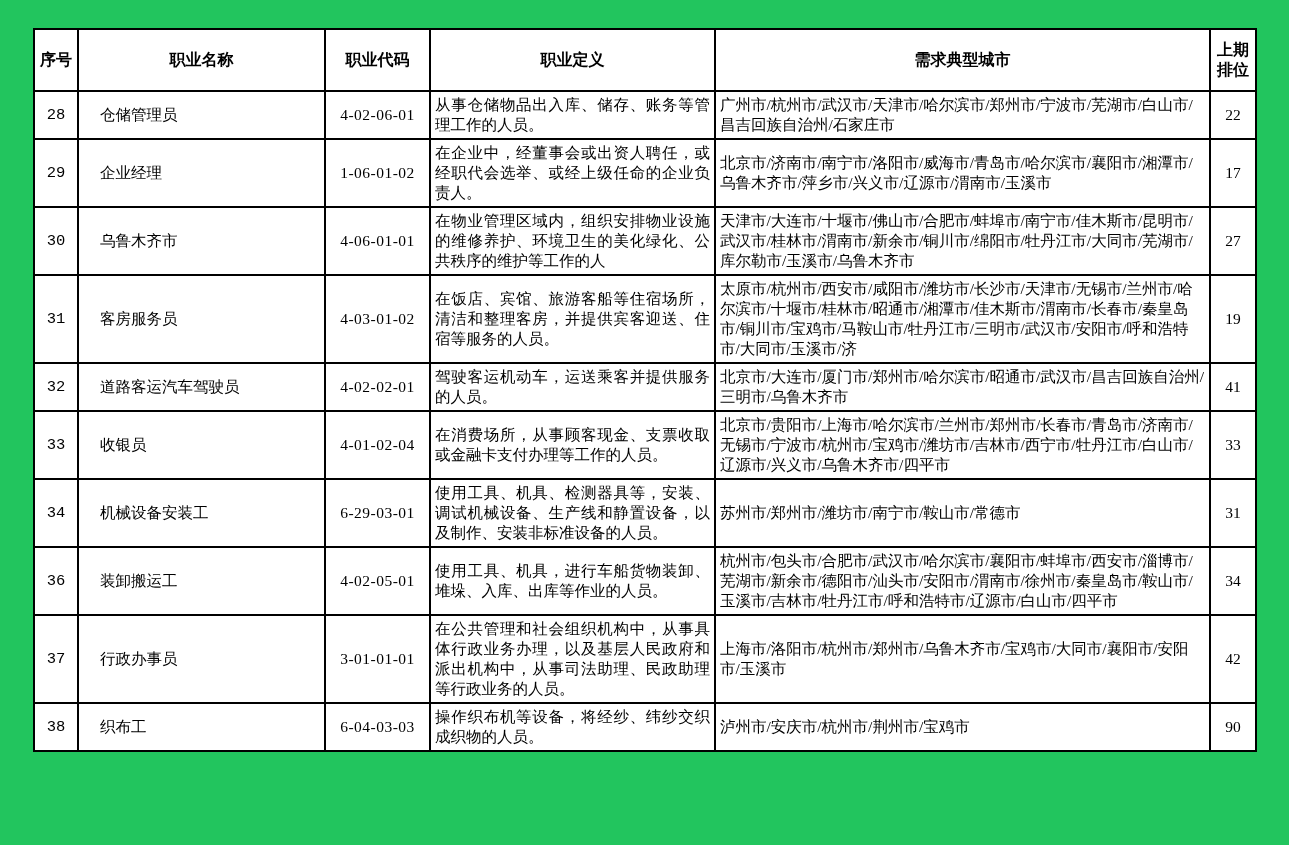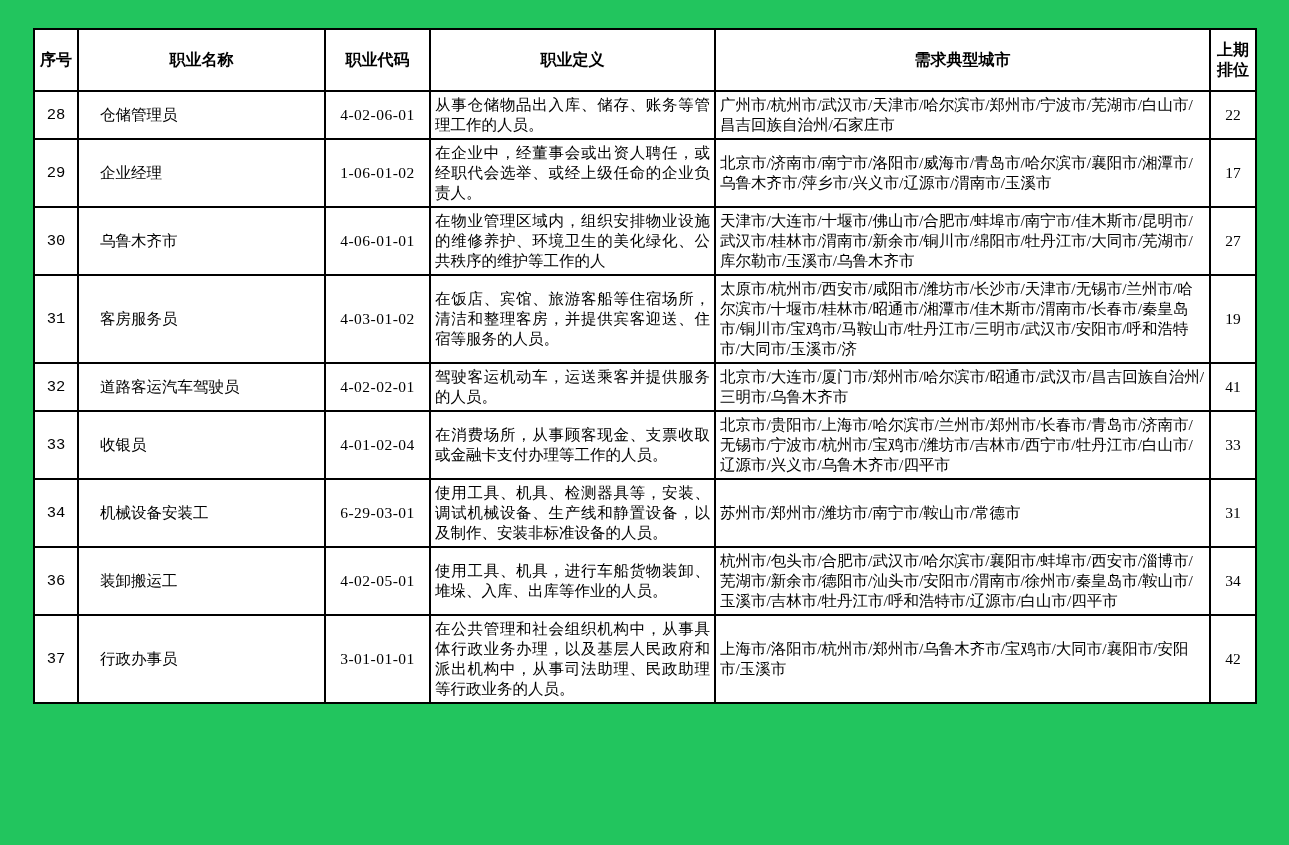--- a/index.html
+++ b/index.html
@@ -147,15 +147,23 @@
           <td class="cell-prev-rank">34</td>
         </tr>
         <tr>
           <td class="cell-seq">37</td>
           <td class="cell-occupation-name">行政办事员</td>
           <td class="cell-occupation-code">3-01-01-01</td>
           <td class="cell-definition">在公共管理和社会组织机构中，从事具体行政业务办理，以及基层人民政府和派出机构中，从事司法助理、民政助理等行政业务的人员。</td>
           <td class="cell-cities">上海市/洛阳市/杭州市/郑州市/乌鲁木齐市/宝鸡市/大同市/襄阳市/安阳市/玉溪市</td>
           <td class="cell-prev-rank">42</td>
         </tr>
+        <tr>
+          <td class="cell-seq">38</td>
+          <td class="cell-occupation-name">织布工</td>
+          <td class="cell-occupation-code">6-04-03-03</td>
+          <td class="cell-definition">操作织布机等设备，将经纱、纬纱交织成织物的人员。</td>
+          <td class="cell-cities">泸州市/安庆市/杭州市/荆州市/宝鸡市</td>
+          <td class="cell-prev-rank">90</td>
+        </tr>
       </tbody>
   </table>
 </div>
 
 </body></html>

